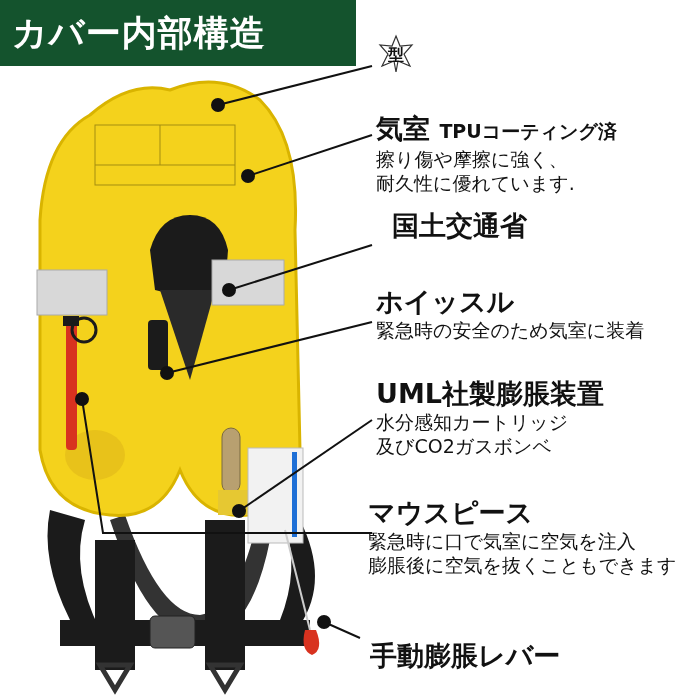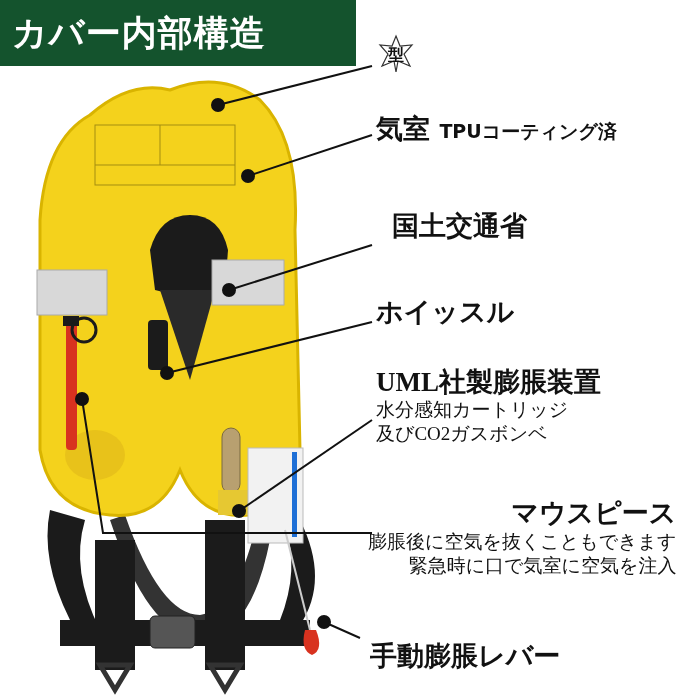--- a/index.html
+++ b/index.html
@@ -87,37 +87,40 @@
   <span class="sakura-badge">
     <svg width="40" height="40" viewBox="0 0 40 40">
         <path d="M20 2 L24 12 L36 11 L28 20 L34 32 L22 27 L20 38 L18 27 L6 32 L12 20 L4 11 L16 12 Z" fill="#fff" stroke="#333" stroke-width="1.2"></path>
       </svg>
     <span>型</span>
   </span>
 </div>
 
 <div class="label" style="top:102px;margin-top:11px;">
   <div class="h"><span>気室</span> <small>TPUコーティング済</small></div>
+  <div class="s">擦り傷や摩擦に強く、</div>
+  <div class="s">耐久性に優れています.</div>
 </div>
 
 <div class="label" style="top:210px;margin-left:16px;">
   <div class="h">国土交通省</div>
 </div>
 
-<div class="label" style="top:296px;">
+<div class="label" style="top:286px;">
   <div class="h">ホイッスル</div>
+  <div class="s">緊急時の安全のため気室に装着</div>
 </div>
 
-<div class="label" style="top:366px;font-family:Liberation Serif, serif;">
+<div class="label" style="top:378px;">
   <div class="h">UML社製膨脹装置</div>
   <div class="s">水分感知カートリッジ</div>
   <div class="s">及びCO2ガスボンベ</div>
 </div>
 
-<div class="label" style="top:497px;left:368px;text-align:right;">
+<div class="label" style="top:497px;left:368px;">
   <div class="h">マウスピース</div>
+  <div class="s">緊急時に口で気室に空気を注入</div>
   <div class="s">膨脹後に空気を抜くこともできます</div>
-  <div class="s">緊急時に口で気室に空気を注入</div>
 </div>
 
 <div class="label" style="top:604px;left:370px;margin-top:36px;">
   <div class="h">手動膨脹レバー</div>
 </div>
 
 </body></html>

